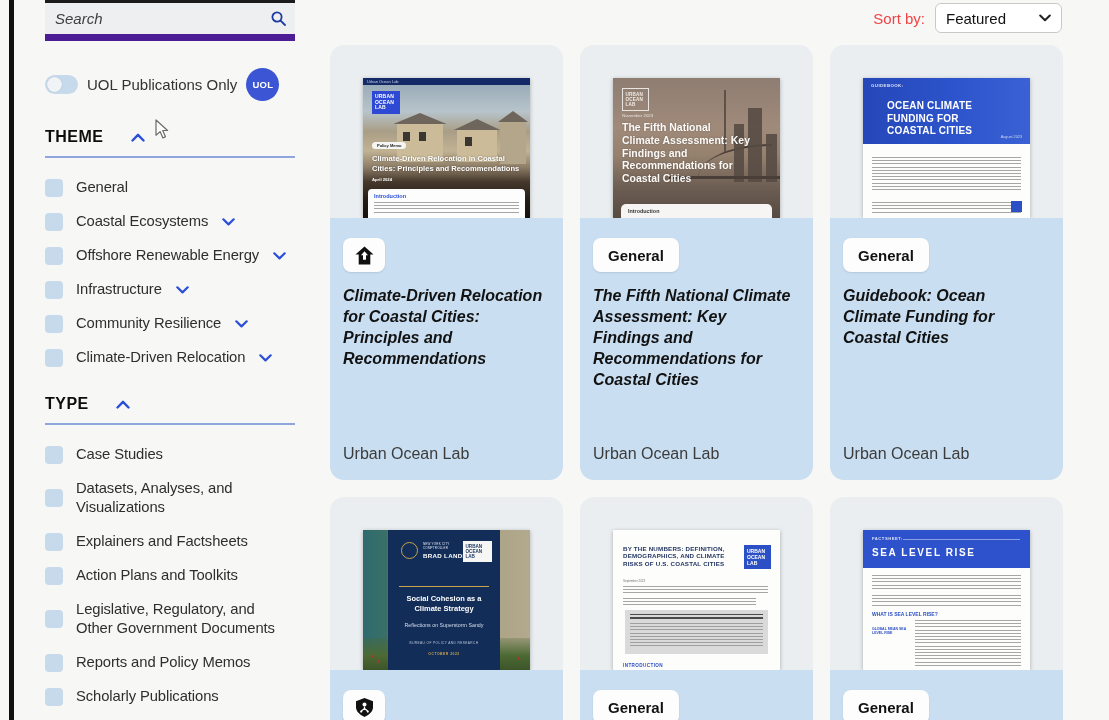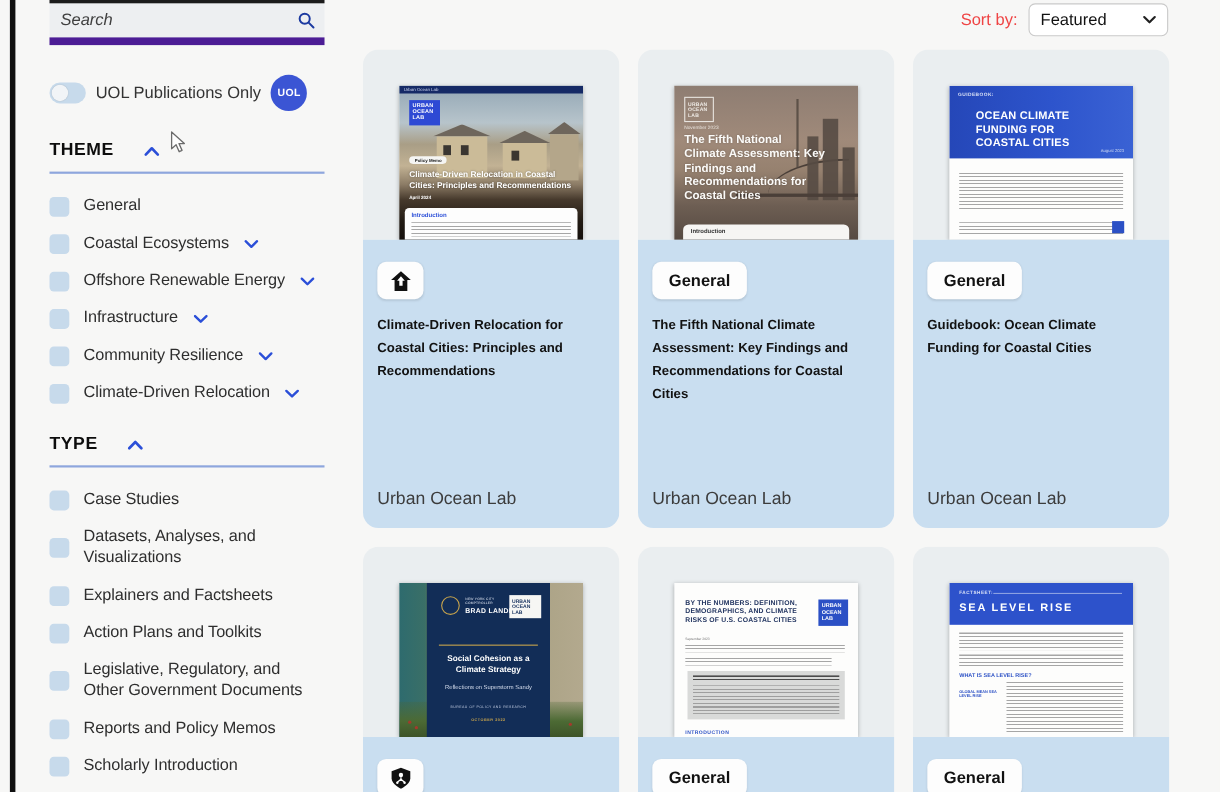--- a/index.html
+++ b/index.html
@@ -43,21 +43,21 @@
   
   .grid{position:absolute;left:330px;top:45px;width:733px;display:grid;
         grid-template-columns:233px 233px 233px;column-gap:17px;row-gap:17px;}
   .card{height:435px;border-radius:14px;overflow:hidden;display:flex;flex-direction:column;}
   .card-media{height:173px;background:#eaeef0;display:flex;justify-content:center;align-items:flex-end;}
   .cover{width:167px;height:140px;position:relative;overflow:hidden;background:#fdfdfc;box-shadow:0 1px 4px rgba(0,0,0,.28);}
   .card-body{flex:1;background:#c9def0;position:relative;padding:20px 16px 0 13px;}
   .badge{display:inline-flex;align-items:center;justify-content:center;background:#fdfdfd;border-radius:8px;height:34px;
          padding:0 15px;font-weight:bold;font-size:15px;color:#111;box-shadow:0 1px 2px rgba(0,0,0,.10);}
   .icon-badge{width:42px;padding:0;}
-  .card-title{margin-top:13px;font-weight:bold;font-size:12px;line-height:21px;color:#121212;max-width:203px;}
+  .card-title{margin-top:13px;font-weight:bold;font-size:16px;line-height:21px;color:#121212;max-width:203px;font-style:italic;}
   .card-source{position:absolute;left:13px;bottom:17px;font-size:16px;color:#3c3c3c;}
 
   .tl{background:repeating-linear-gradient(180deg,#909090 0 1px,transparent 1px 3.2px);opacity:.8;}
   .tl-dark{background:repeating-linear-gradient(180deg,#4c4c4c 0 1.2px,transparent 1.2px 3.4px);}
 
   
   .cover1{background:linear-gradient(180deg,#93a7b5 0%,#b7c4cb 24%,#a99e86 38%,#c2b294 52%,#8c7c66 64%,#46392c 74%,#221b14 88%,#15100c 100%);}
   .c1-top{position:absolute;top:0;left:0;right:0;height:7px;background:#152a66;color:#cdd6f0;font-size:4px;line-height:7px;padding-left:4px;}
   .c1-logo{position:absolute;top:13px;left:9px;width:22px;background:#2e49d4;color:#fff;font-weight:bold;font-size:5px;line-height:5.6px;padding:3px;letter-spacing:.2px;}
   .c1-house{position:absolute;background:#cbbb98;}
@@ -239,21 +239,21 @@
       <div class="chk-row">
         <span class="chk"></span>
         <span class="chk-label">Legislative, Regulatory, and Other Government Documents</span>
       </div>
       <div class="chk-row">
         <span class="chk"></span>
         <span class="chk-label">Reports and Policy Memos</span>
       </div>
       <div class="chk-row">
         <span class="chk"></span>
-        <span class="chk-label">Scholarly Introduction</span>
+        <span class="chk-label">Scholarly Publications</span>
       </div>
     </div>
   </div>
 </div>
 
 <div class="toolbar">
   <span class="sort-label">Sort by:</span>
   <div class="sort-select">
     <span>Featured</span>
     <svg width="12" height="8" viewBox="0 0 12 8">

